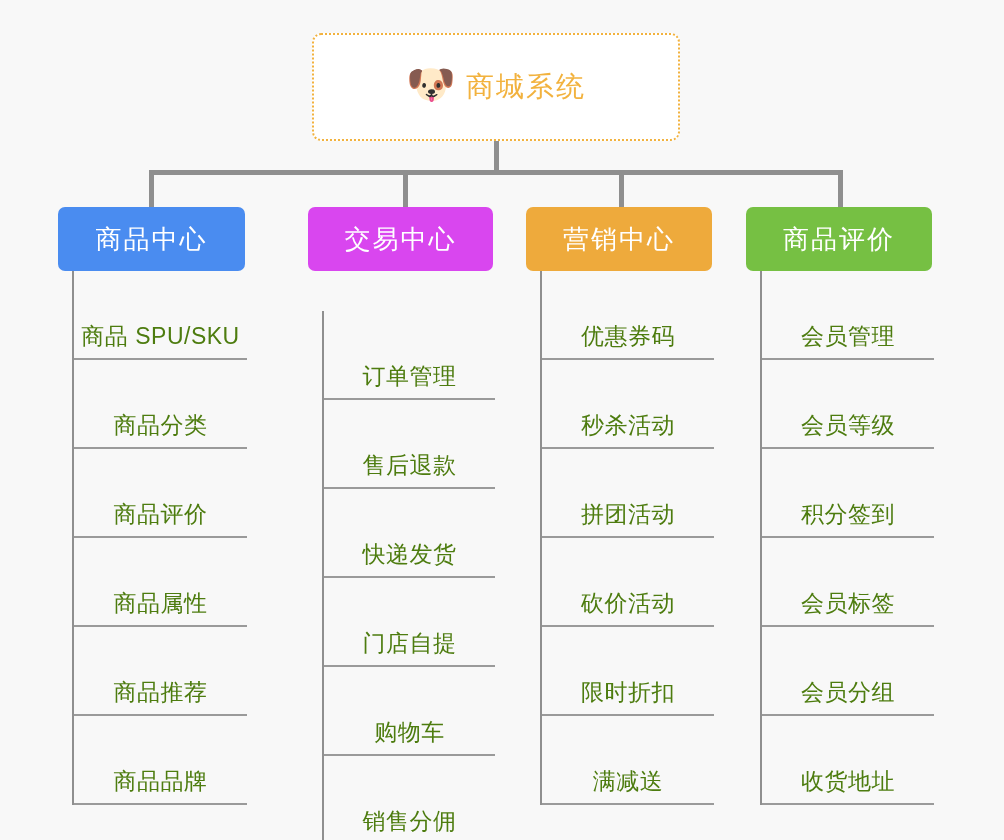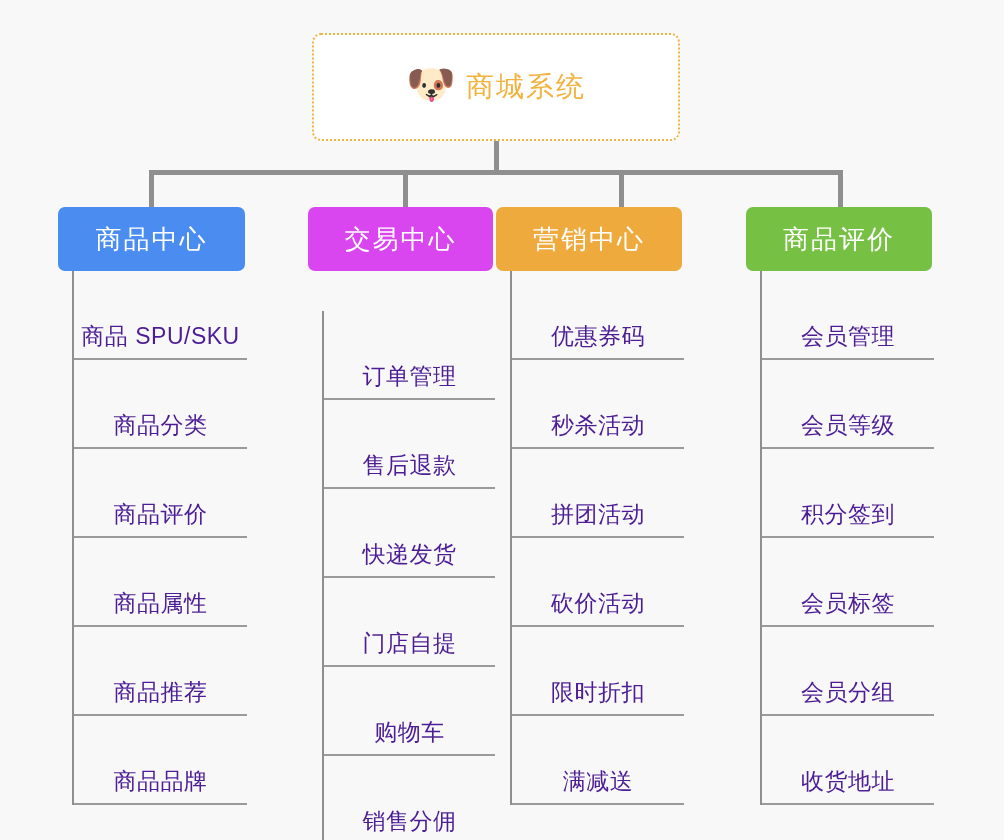--- a/index.html
+++ b/index.html
@@ -97,21 +97,21 @@
     position: relative;
     height: 89px;
     border-bottom: 2px solid #9a9a9a;
     box-sizing: border-box;
     display: flex;
     align-items: flex-end;
     justify-content: center;
   }
   .leaf-label {
     font-size: 23px;
-    color: #4c1d95;
+    color: #4d7c0f;
     white-space: nowrap;
     padding: 0 6px 6px 6px;
     letter-spacing: 0.5px;
   }
 </style>
 </head>
 <body>
 
 <div id="chart-root">
 
@@ -170,21 +170,21 @@
             <span class="leaf-label">门店自提</span>
           </div>
           <div class="leaf-item">
             <span class="leaf-label">购物车</span>
           </div>
           <div class="leaf-item">
             <span class="leaf-label">销售分佣</span>
           </div>
         </div>
       </div>
-      <div class="column" style="left: 496px; width: 186px; text-align: right;">
+      <div class="column" style="left: 526px; width: 186px; text-align: right;">
         <div class="cat-header" style="background: rgb(238, 170, 60); width: 186px;">营销中心</div>
         <div class="leaf-list" style="width: 172px;">
           <div class="leaf-item">
             <span class="leaf-label">优惠券码</span>
           </div>
           <div class="leaf-item">
             <span class="leaf-label">秒杀活动</span>
           </div>
           <div class="leaf-item">
             <span class="leaf-label">拼团活动</span>

